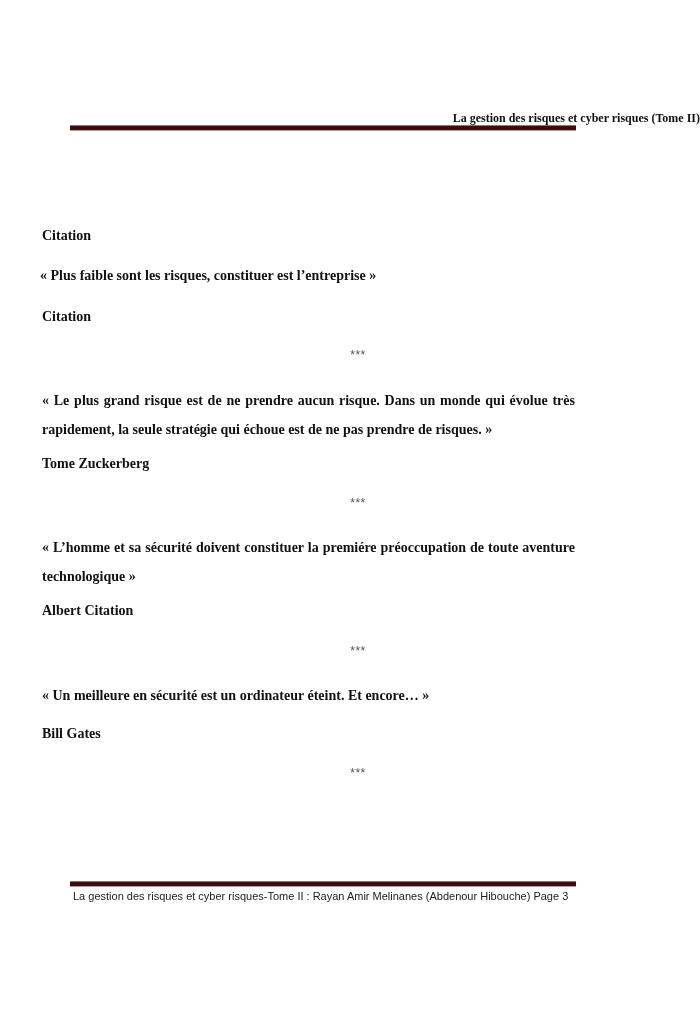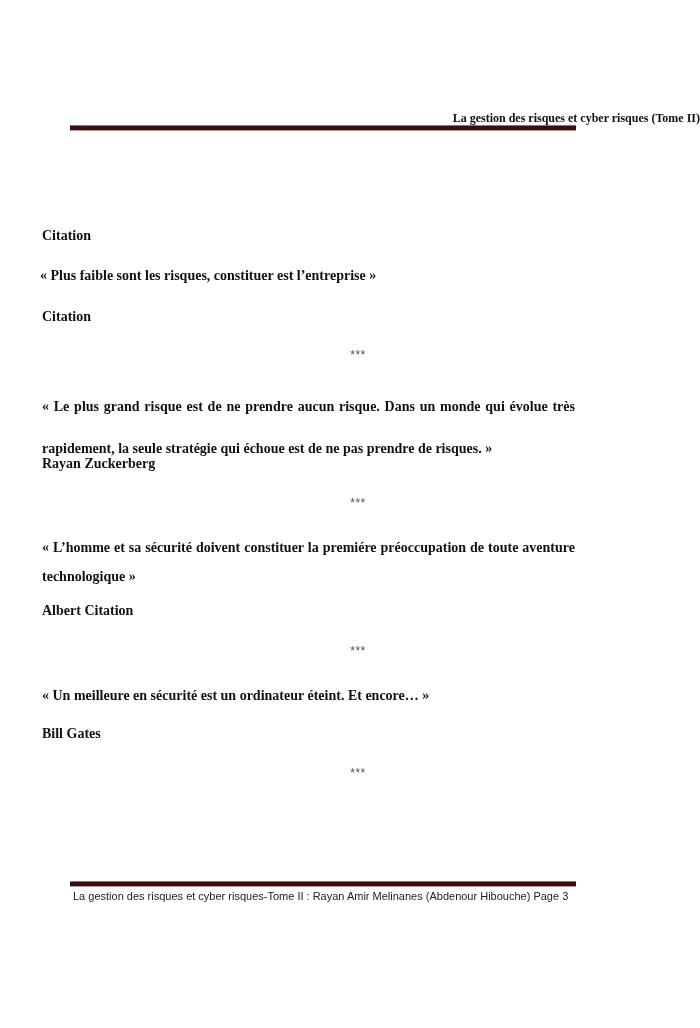--- a/index.html
+++ b/index.html
@@ -80,22 +80,22 @@
   <div class="rule top"></div>
 </div>
 
 <div>
   <div class="block" style="top:222px;">Citation</div>
 
   <div class="block" style="top:262px; left:40px;">« Plus faible sont les risques, constituer est l’entreprise »</div>
   <div class="block" style="top:303px;">Citation</div>
   <div class="stars" style="top:348px;">***</div>
 
-  <div class="block justify" style="top:386px; line-height:42px;">« Le plus grand risque est de ne prendre aucun risque. Dans un monde qui évolue très rapidement, la seule stratégie qui échoue est de ne pas prendre de risques. »</div>
-  <div class="block" style="top:450px;">Rayan Zuckerberg</div>
+  <div class="block justify" style="top:386px; line-height:29px;">« Le plus grand risque est de ne prendre aucun risque. Dans un monde qui évolue très rapidement, la seule stratégie qui échoue est de ne pas prendre de risques. »</div>
+  <div class="block" style="top:450px;">Tome Zuckerberg</div>
   <div class="stars" style="top:496px;">***</div>
 
   <div class="block justify" style="top:533px; line-height:29px;">« L’homme et sa sécurité doivent constituer la premiére préoccupation de toute aventure technologique »</div>
   <div class="block" style="top:597px;">Albert Citation</div>
   <div class="stars" style="top:644px;">***</div>
 
   <div class="block" style="top:682px;">« Un meilleure en sécurité est un ordinateur éteint. Et encore… »</div>
   <div class="block" style="top:720px;font-family:Liberation Serif, serif;">Bill Gates</div>
   <div class="stars" style="top:766px;">***</div>
 </div>

